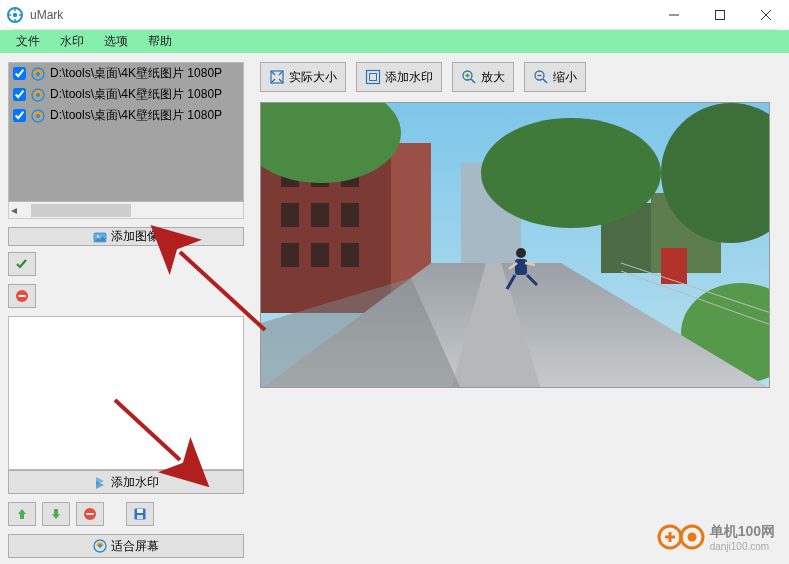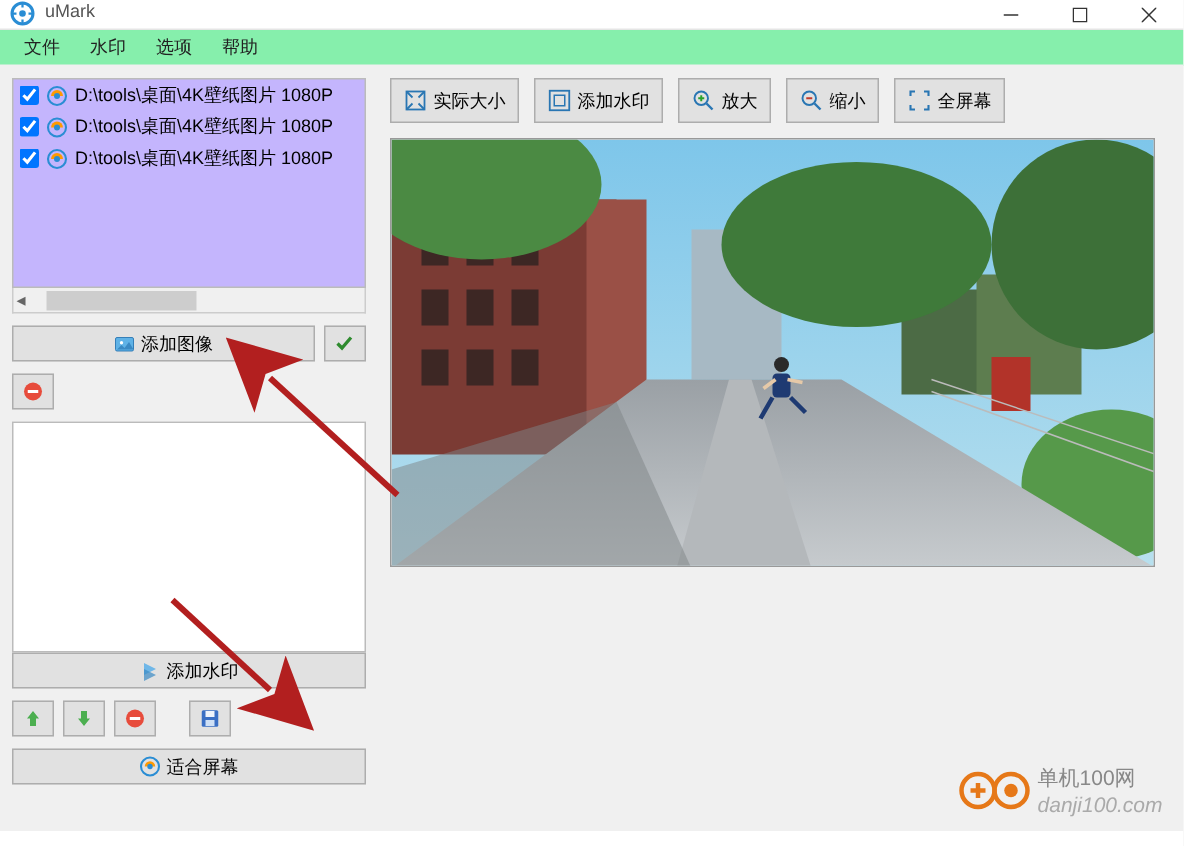--- a/index.html
+++ b/index.html
@@ -1,43 +1,43 @@
 <!DOCTYPE html>
 <html><head>
 <meta charset="utf-8">
 <style>
 * { box-sizing: border-box; margin: 0; padding: 0; font-family: "Microsoft YaHei", "Segoe UI", Tahoma, sans-serif; font-size: 12px; }
 body { background: #fff; width: 789px; height: 564px; overflow: hidden; position: relative; }
 
 
-.titlebar { height: 20px; background: #fff; border-bottom: 1px solid #e5e5e5; display: flex; align-items: flex-start; padding-left: 6px; }
+.titlebar { height: 30px; background: #fff; border-bottom: 1px solid #e5e5e5; display: flex; align-items: center; padding-left: 6px; border-radius: 15px; }
 .titlebar .logo { width: 18px; height: 18px; margin-right: 6px; }
 .titlebar .title { color: #555; font-size: 12px; flex: 1; }
 .win-controls { display: flex; height: 100%; }
 .win-controls div { width: 46px; display: flex; align-items: center; justify-content: center; color: #444; }
 
 
 .menubar { height: 24px; background: #86efac; display: flex; align-items: center; padding-left: 6px; border-bottom: 1px solid #f0f0f0; }
 .menubar span { padding: 3px 10px; color: #222; cursor: default; }
 
 
 .content { display: flex; height: 510px; background: #f0f0f0; }
 .sidebar { width: 252px; background: #f0f0f0; padding: 8px; }
 .main { flex: 1; padding: 8px; position: relative; }
 
 
-.filelist { background: #c4b5fd; border: 1px solid #bbb; height: 140px; overflow: auto; }
+.filelist { background: #a3a3a3; border: 1px solid #bbb; height: 140px; overflow: auto; }
 .filelist .item { display: flex; align-items: center; padding: 2px 4px; white-space: nowrap; }
 .filelist input[type=checkbox] { margin-right: 4px; }
 .filelist .file-icon { width: 16px; height: 16px; margin-right: 4px; }
 .scrollbar-h { height: 17px; background: #f0f0f0; border: 1px solid #ccc; border-top: none; display: flex; align-items: center; }
 .scrollbar-h .thumb { width: 100px; height: 13px; background: #cdcdcd; margin-left: 12px; }
 
 
-.btn-row { display: flex; gap: 6px; margin-top: 8px; }
+.btn-row { display: flex; gap: 6px; margin-top: 8px; flex-direction: column; }
 .btn { background: #e1e1e1; border: 1px solid #adadad; height: 24px; display: flex; align-items: center; justify-content: center; gap: 4px; cursor: default; padding: 0 6px; }
 .btn.wide { flex: 1; }
 .btn.sq { width: 28px; flex: none; }
 
 
 .panel-empty { background: #fff; border: 1px solid #bbb; height: 154px; margin-top: 8px; }
 
 
 .bottom-btns { margin-top: 0; }
 .icon-row { display: flex; gap: 6px; margin-top: 8px; }
@@ -49,22 +49,22 @@
 
 
 .preview { width: 510px; height: 286px; border: 1px solid #999; position: relative; overflow: hidden; }
 
 
 .arrow { position: absolute; pointer-events: none; z-index: 10; }
 
 
 .branding { position: absolute; right: 14px; bottom: 10px; display: flex; align-items: center; gap: 4px; }
 .brand-text { text-align: left; }
-.brand-text .cn { color: #888; font-size: 14px; font-weight: 400; }
-.brand-text .en { color: #aaa; font-size: 14px; font-style: italic; }
+.brand-text .cn { color: #888; font-size: 14px; font-weight: 700; }
+.brand-text .en { color: #aaa; font-size: 10px; }
 
 svg { display: block; }
 </style>
 </head>
 <body>
 
 <div class="titlebar">
   <span class="logo">
     <svg width="18" height="18" viewBox="0 0 18 18">
         <circle cx="9" cy="9" r="7" fill="none" stroke="#2a8dd4" stroke-width="2"></circle>
@@ -269,28 +269,20 @@
       <div class="tool-btn">
         <span>
             <svg width="16" height="16">
               <circle cx="6.5" cy="6.5" r="4.5" fill="none" stroke="#2976b3" stroke-width="1.3"></circle>
               <line x1="10" y1="10" x2="14" y2="14" stroke="#2976b3" stroke-width="1.6"></line>
               <line x1="4.5" y1="6.5" x2="8.5" y2="6.5" stroke="#c0392b" stroke-width="1.3"></line>
             </svg>
           </span>
         <span>缩小</span>
       </div>
-      <div class="tool-btn">
-        <span>
-            <svg width="16" height="16">
-              <path d="M2 5V2h3M14 5V2h-3M2 11v3h3M14 11v3h-3" fill="none" stroke="#2976b3" stroke-width="1.4"></path>
-            </svg>
-          </span>
-        <span>全屏幕</span>
-      </div>
     </div>
 
     <div class="preview">
       <svg width="510" height="286" viewBox="0 0 510 286">
         <defs>
           <linearGradient id="sky" x1="0" y1="0" x2="0" y2="1">
               <stop offset="0" stop-color="#7ec6ea"></stop>
               <stop offset="1" stop-color="#b8e0ee"></stop>
             </linearGradient>
           <linearGradient id="road" x1="0" y1="0" x2="0" y2="1">

